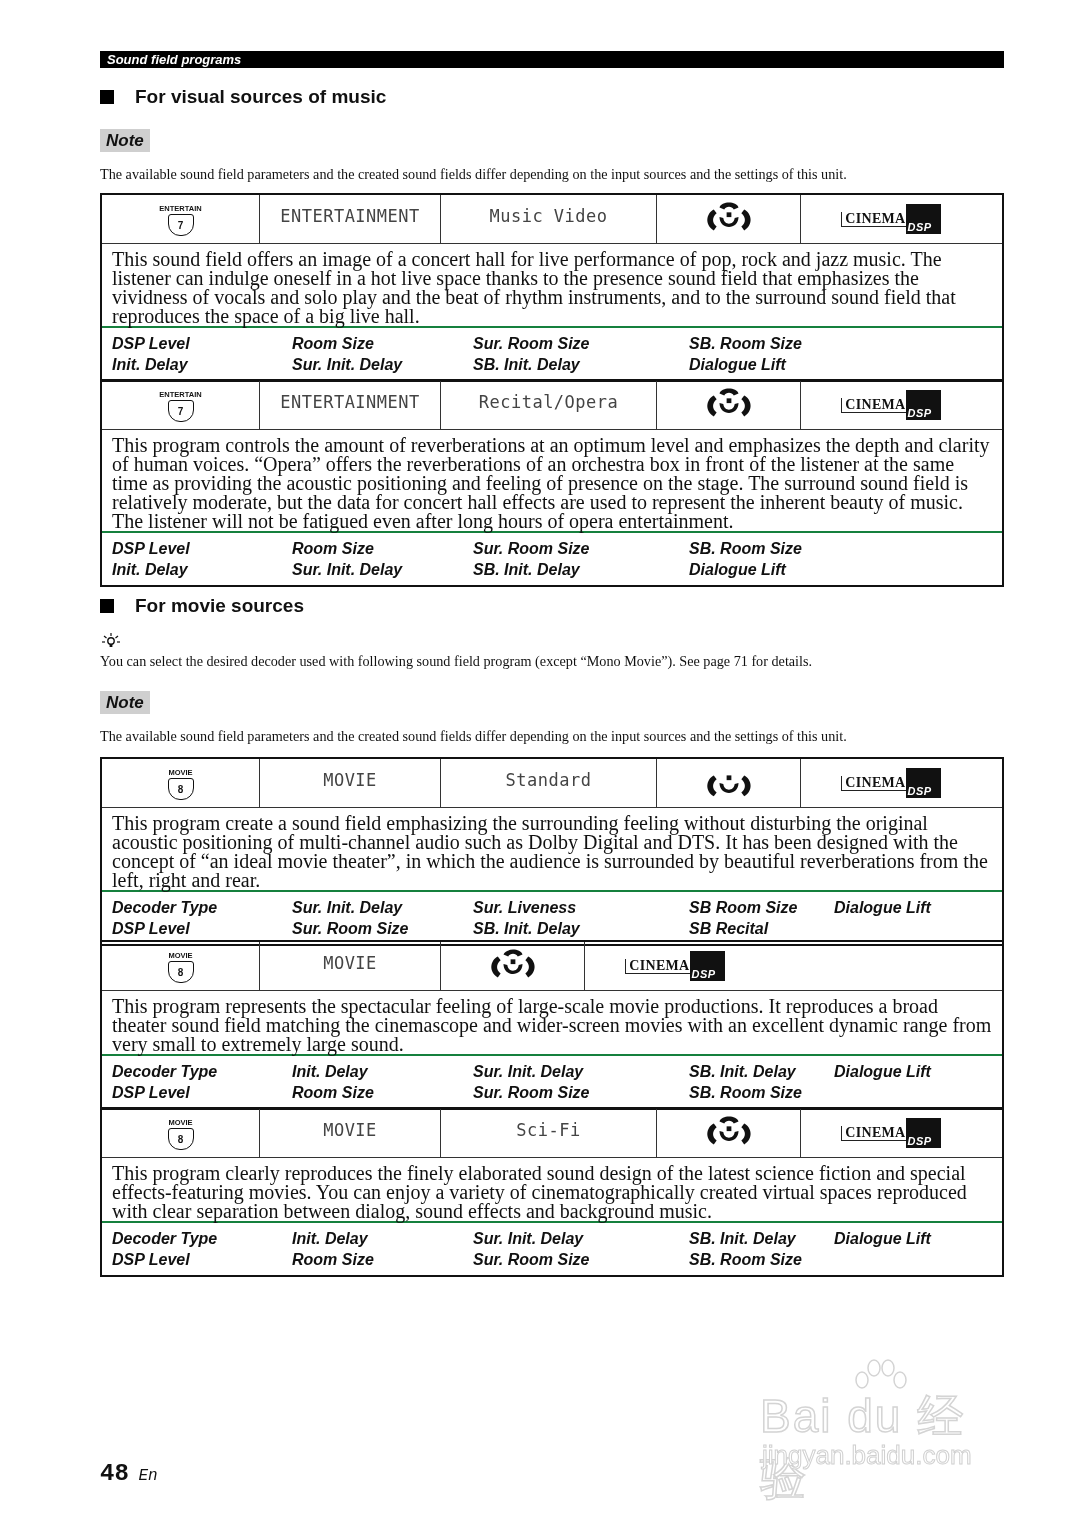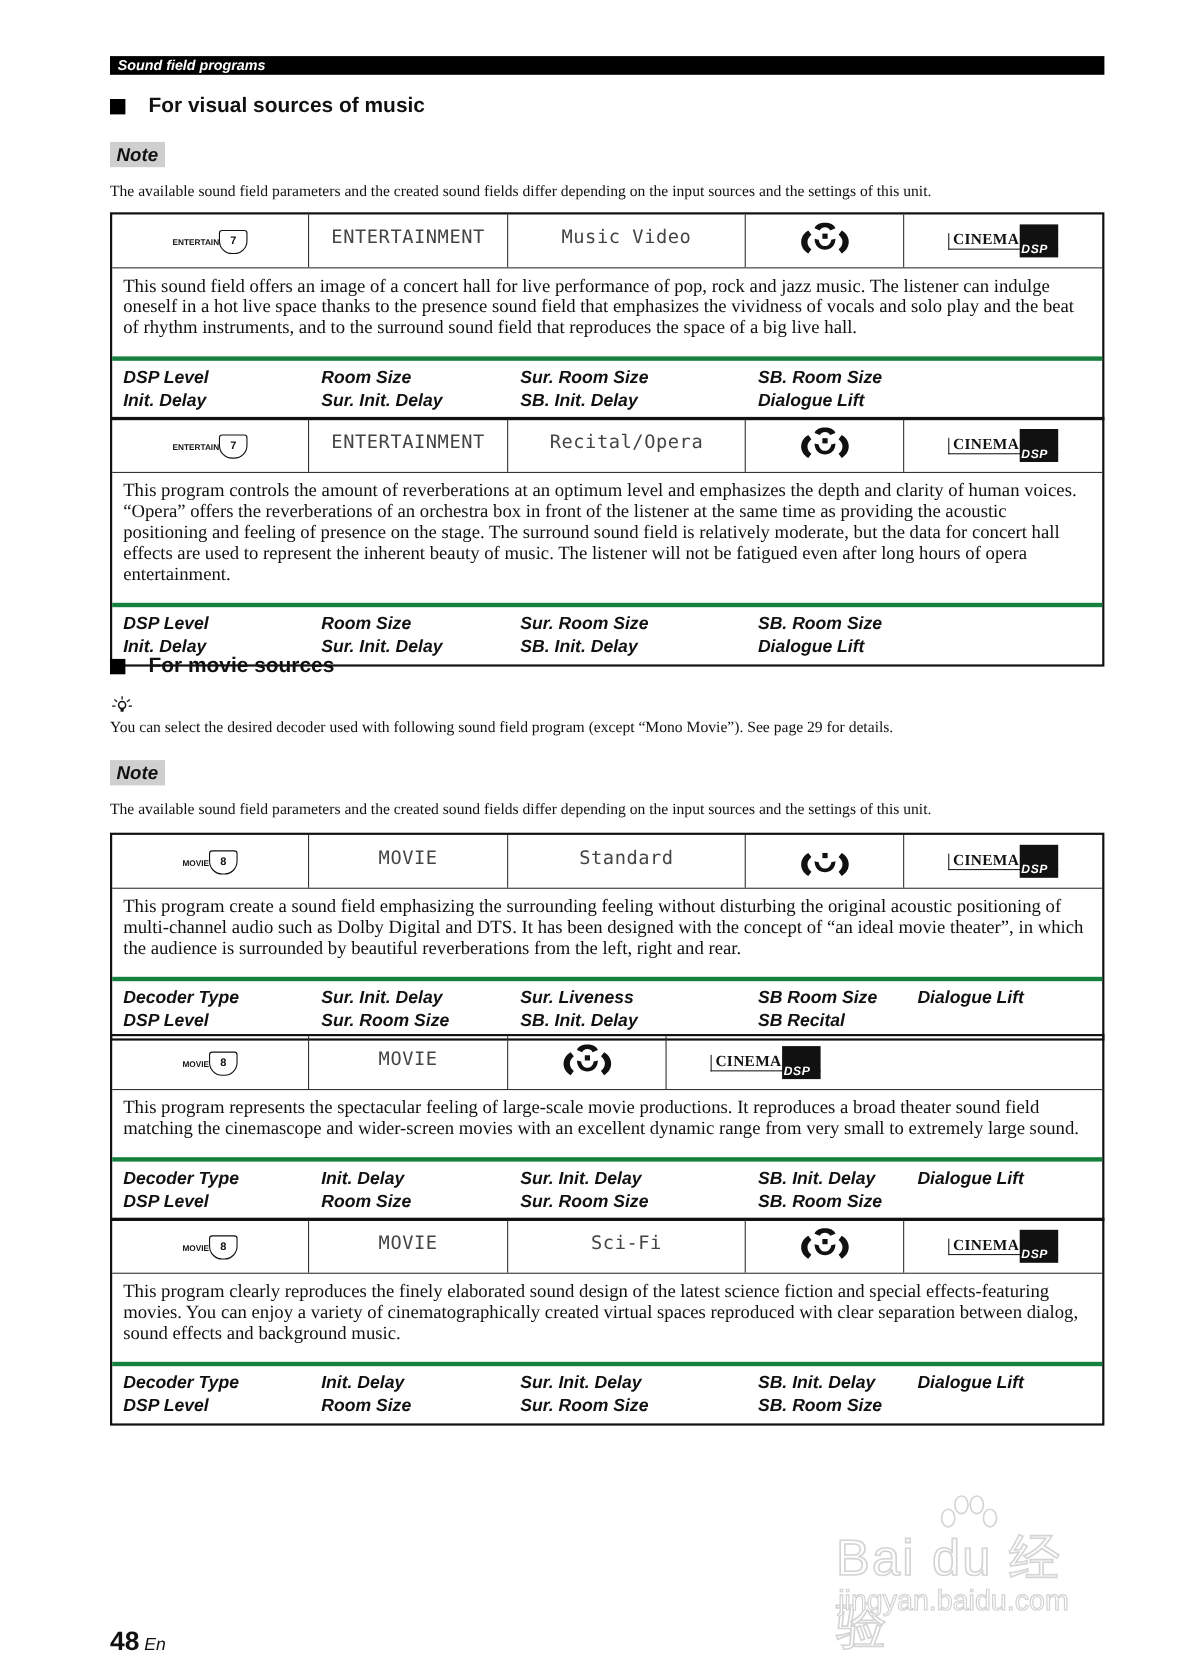--- a/index.html
+++ b/index.html
@@ -14,41 +14,41 @@
     .note-label { position: absolute; left: 0; background: #cfcfcf; font-family: "Liberation Sans", sans-serif; font-weight: bold; font-style: italic; font-size: 17px; line-height: 23px; padding: 0 6px; }
 
     .para { position: absolute; left: 0; width: 904px; font-family: "Liberation Serif", serif; font-size: 14.2px; line-height: 18px; white-space: nowrap; }
 
     .tip-icon { position: absolute; left: 0; width: 22px; height: 16px; }
 
     .prog { position: absolute; left: 0; width: 904px; border: 2px solid #111; box-sizing: border-box; }
     .prog-head { display: flex; height: 48px; border-bottom: 1px solid #333; }
     .prog-head .cell { border-right: 1px solid #333; display: flex; align-items: center; justify-content: center; box-sizing: border-box; }
     .prog-head .cell:last-child { border-right: none; }
-    .c1 { width: 179px; }
+    .c1 { width: 158px; flex-direction: column; }
     .c2 { width: 181px; }
     .c3 { width: 216px; }
     .c4 { width: 144px; }
     .c5 { width: 180px; }
 
     .btn-label { font-family: "Liberation Sans", sans-serif; font-weight: bold; font-size: 7.5px; line-height: 9px; margin-top: 2px; }
     .btn-shape { width: 26px; height: 22px; border: 1.6px solid #111; border-radius: 3px 3px 12px 12px; box-sizing: border-box; display: flex; align-items: center; justify-content: center; font-family: "Liberation Sans", sans-serif; font-weight: bold; font-size: 10px; margin-top: 1px; }
 
     .lcd { font-family: "DejaVu Sans Mono", monospace; font-size: 17px; color: #444; letter-spacing: 0.5px; margin-top: -6px; }
 
     .cinema-logo { display: flex; align-items: center; height: 14px; border-left: 1.5px solid #222; border-bottom: 1px solid #222; padding-left: 3px; }
     .cinema-logo .cin { font-family: Liberation Serif, serif; font-weight: bold; font-size: 14px; letter-spacing: 0.3px; color: #111; }
     .cinema-logo .dsp { background: #111; color: #fff; font-family: "Liberation Sans", sans-serif; font-weight: bold; font-style: italic; font-size: 11px; padding: 16px 9px 0 2px; line-height: 14px; letter-spacing: 0.5px; }
 
-    .prog-desc { font-family: "Liberation Serif", serif; font-size: 17px; line-height: 19px; padding: 6px 10px 17px 10px; border-bottom: 4px solid #15803d; }
+    .prog-desc { font-family: "Liberation Serif", serif; font-size: 20px; line-height: 19px; padding: 6px 10px 0 10px; border-bottom: 2px solid #15803d; }
 
     .prog-params { position: relative; height: 52px; font-style: italic; }
     .prog-params .p { position: absolute; font-family: "Liberation Sans", sans-serif; font-weight: bold; font-size: 16px; line-height: 20px; white-space: nowrap; }
 
-    .page-num { position: absolute; left: 100px; top: 1460px; font-family: Liberation Sans, sans-serif; margin-top: 19px; }
+    .page-num { position: absolute; left: 100px; top: 1460px; font-family: Liberation Mono, monospace; }
     .page-num .num { font-weight: bold; font-size: 24px; }
     .page-num .en { font-style: italic; font-size: 16px; }
 
     .watermark { position: absolute; left: 760px; top: 1358px; width: 250px; height: 120px; color: #e3e3e3; }
     .wm-main { position: absolute; top: 28px; left: 0; font-family: "Liberation Sans", sans-serif; font-weight: normal; font-size: 46px; color: #fff; -webkit-text-stroke: 1.5px #d4d4d4; letter-spacing: 2px; }
     .wm-sub { position: absolute; top: 82px; left: 2px; font-family: "Liberation Sans", sans-serif; font-size: 26px; color: #fff; -webkit-text-stroke: 1px #d0d0d0; }
   </style>
 </head>
 <body>
 
@@ -167,21 +167,21 @@
   </div>
   <svg class="tip-icon" style="top:632px;" viewBox="0 0 22 16">
     <circle cx="11" cy="9" r="3.2" fill="none" stroke="#111" stroke-width="1.4"></circle>
     <rect x="9.6" y="12" width="2.8" height="3" fill="#111"></rect>
     <line x1="11" y1="1" x2="11" y2="4" stroke="#111" stroke-width="1.2"></line>
     <line x1="4" y1="4" x2="6.5" y2="6" stroke="#111" stroke-width="1.2"></line>
     <line x1="18" y1="4" x2="15.5" y2="6" stroke="#111" stroke-width="1.2"></line>
     <line x1="2" y1="10" x2="5" y2="10" stroke="#111" stroke-width="1.2"></line>
     <line x1="17" y1="10" x2="20" y2="10" stroke="#111" stroke-width="1.2"></line>
   </svg>
-  <div class="para" style="top:652px;">You can select the desired decoder used with following sound field program (except “Mono Movie”). See page 29 for details.</div>
+  <div class="para" style="top:652px;">You can select the desired decoder used with following sound field program (except “Mono Movie”). See page 71 for details.</div>
   <div class="note-label" style="top:691px;">Note</div>
   <div class="para" style="top:727px;">The available sound field parameters and the created sound fields differ depending on the input sources and the settings of this unit.</div>
 
   <div class="prog" style="top:757px;">
     <div class="prog-head">
       <div class="cell c1">
         <div class="btn-label">MOVIE</div>
         <div class="btn-shape">
             <span>8</span>
           </div>

